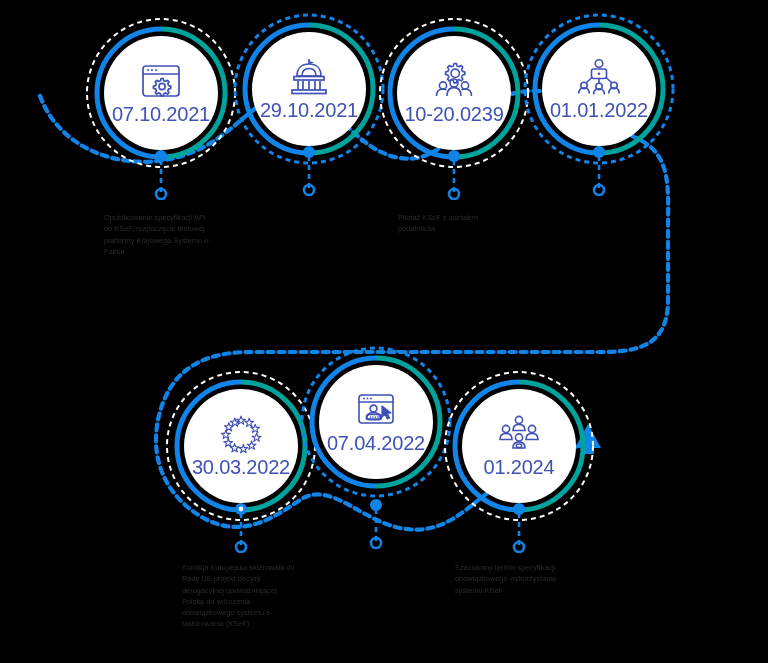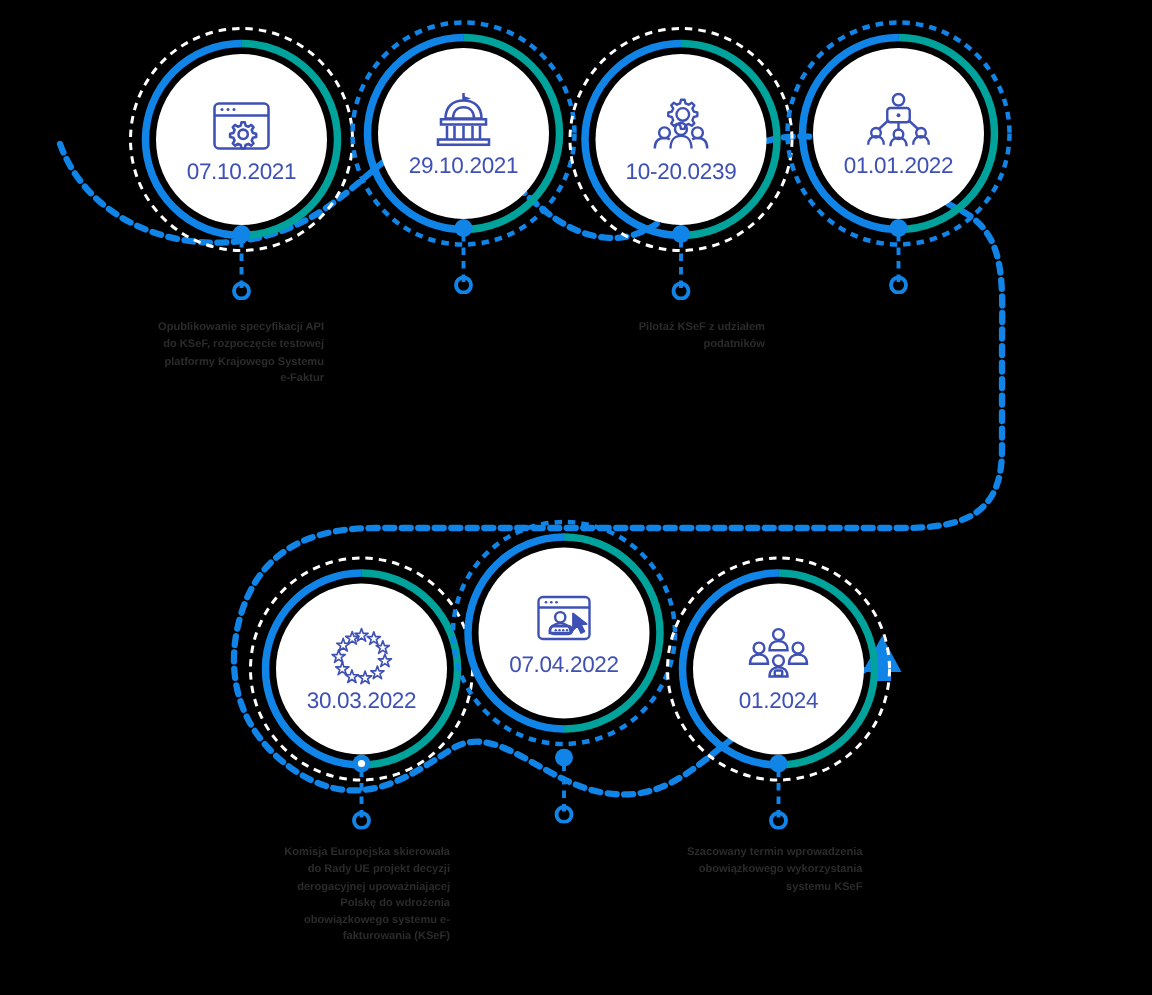--- a/index.html
+++ b/index.html
@@ -45,41 +45,41 @@
   }
   .node-icon {
     width: 44px; height: 40px;
     display: flex;
     align-items: center;
     justify-content: center;
     margin-bottom: 2px;
   }
   .node-icon svg { display: block; }
   .node-date {
-    font-size: 15px;
+    font-size: 20px;
     color: #3f51b5;
     letter-spacing: -0.2px;
     font-family: "Liberation Sans", sans-serif;
     white-space: nowrap;
   }
 
   
   .stem {
     position: absolute;
     width: 16px;
   }
   .stem svg { display: block; }
 
   .caption {
     position: absolute;
-    text-align: right;
+    text-align: left;
     color: #2b2b2b;
     font-size: 7.4px;
     line-height: 11.3px;
-    font-weight: bold;
+    font-weight: normal;
     font-family: "Liberation Sans", sans-serif;
   }
 </style>
 </head>
 <body>
 
 <div id="stage">
 
   <svg id="connector-layer" viewBox="0 0 768 663" xmlns="http://www.w3.org/2000/svg">
 
@@ -330,15 +330,15 @@
       <div class="node-date">01.2024</div>
     </div>
   </div>
   <div class="stem" style="left:511px; top:503px; height:50px;">
     <svg width="16" height="50" viewBox="0 0 16 50">
       <circle cx="8" cy="6" r="6" fill="#1184e8"></circle>
       <line x1="8" y1="10" x2="8" y2="42" stroke="#1184e8" stroke-width="2.6" stroke-dasharray="5 4"></line>
       <circle cx="8" cy="44" r="5" fill="none" stroke="#1184e8" stroke-width="2.6"></circle>
     </svg>
   </div>
-  <div class="caption" style="left:455px; top:562px; width:120px;">Szacowany termin wprowadzenia obowiązkowego wykorzystania systemu KSeF</div>
+  <div class="caption" style="left:455px; top:562px; width:120px;">Szacowany termin specyfikacji obowiązkowego wykorzystania systemu KSeF</div>
 
 </div>
 
 </body></html>

